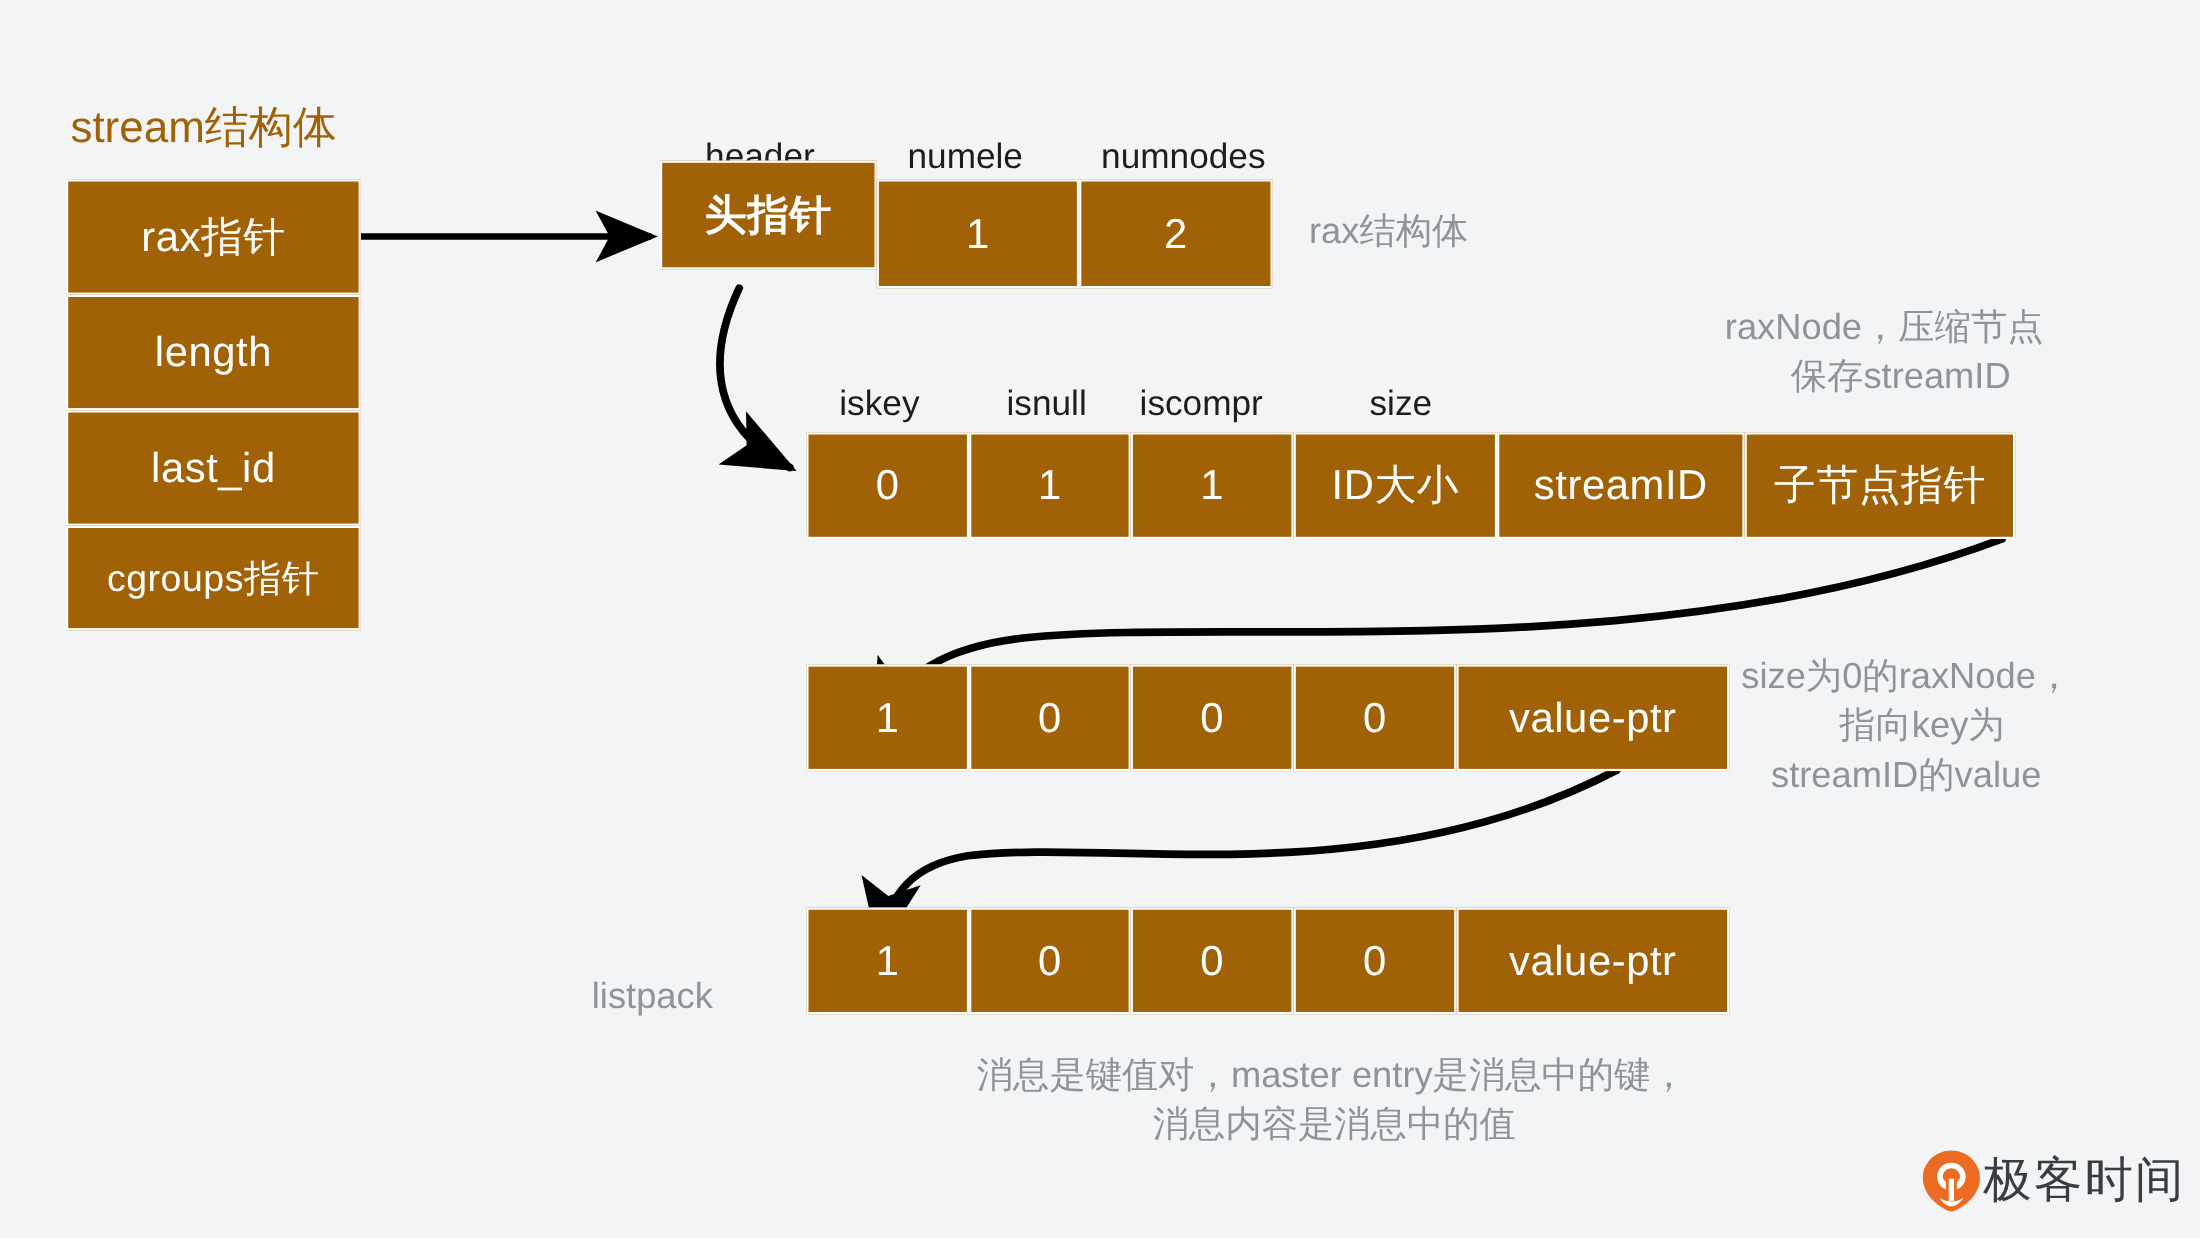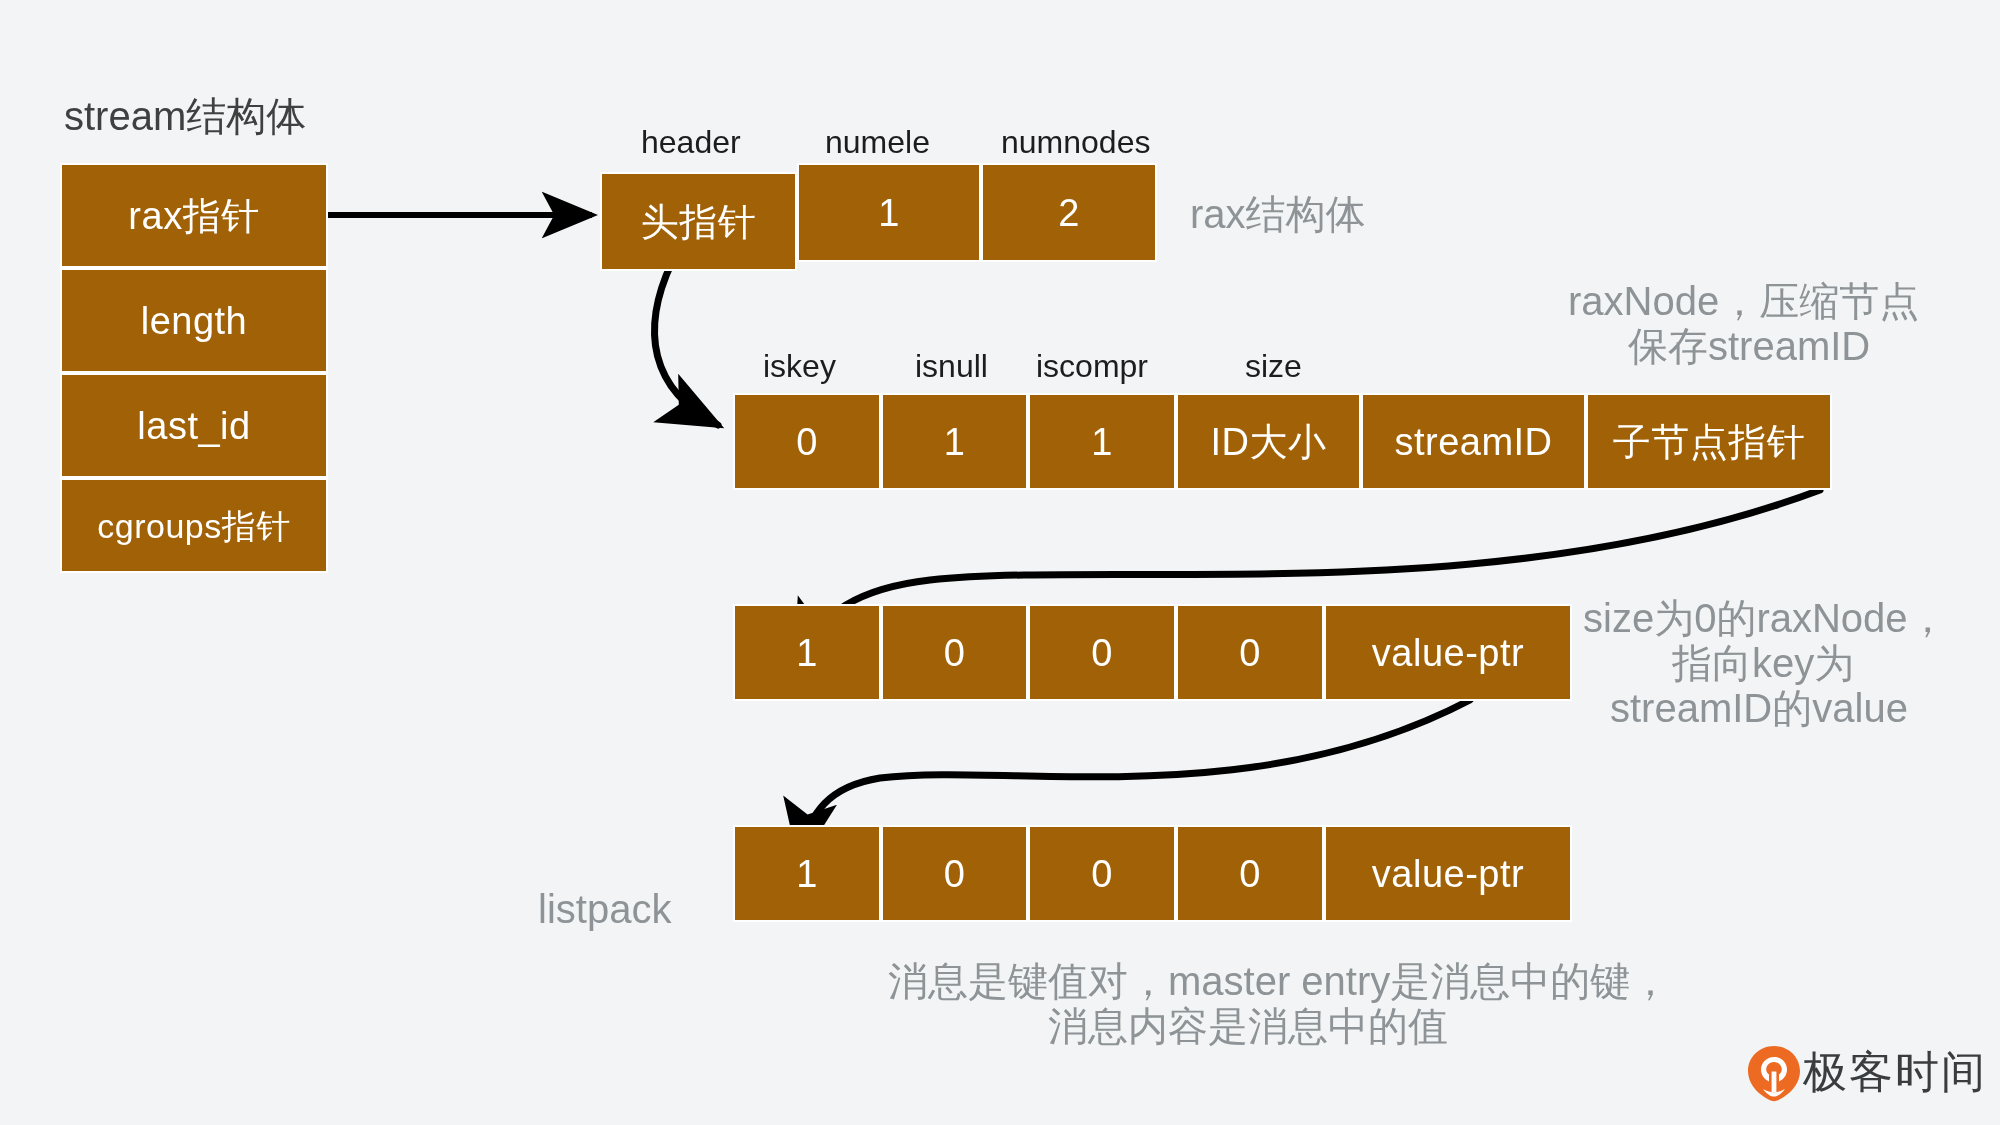--- a/index.html
+++ b/index.html
@@ -33,31 +33,31 @@
   }
   .cell.big { font-size: 38px; }
 
   
   .lbl {
     position: absolute;
     white-space: nowrap;
     line-height: 1.32;
   }
   .title-lbl {
-    color: #404040;
+    color: #a16207;
     font-size: 40px;
     font-weight: 400;
   }
   .hdr-lbl {
     color: #1b1d1f;
     font-size: 32px;
   }
   .note-lbl {
     color: #8d9396;
-    font-size: 40px;
+    font-size: 33px;
     text-align: center;
   }
 
   
   #arrows {
     position: absolute;
     left: 0; top: 0;
     width: 2000px; height: 1125px;
     pointer-events: none;
   }
@@ -107,21 +107,21 @@
 
   <div class="cell big" style="left:60px; top:163px; width:268px; height:105px;">rax指针</div>
   <div class="cell big" style="left:60px; top:268px; width:268px; height:105px;">length</div>
   <div class="cell big" style="left:60px; top:373px; width:268px; height:105px;">last_id</div>
   <div class="cell" style="left:60px; top:478px; width:268px; height:95px;">cgroups指针</div>
 
   <div class="lbl hdr-lbl" style="left:641px; top:121px;">header</div>
   <div class="lbl hdr-lbl" style="left:825px; top:121px;">numele</div>
   <div class="lbl hdr-lbl" style="left:981px; top:121px;margin-left:20px;">numnodes</div>
 
-  <div class="cell big" style="left:600px; top:172px; width:197px; height:99px;">头指针</div>
+  <div class="cell big" style="left:600px; top:146px; width:197px; height:99px;font-weight:bold;">头指针</div>
   <div class="cell big" style="left:797px; top:163px; width:184px; height:99px;">1</div>
   <div class="cell big" style="left:981px; top:163px; width:176px; height:99px;">2</div>
 
   <div class="lbl note-lbl" style="left:1190px; top:188px;">rax结构体</div>
 
   <div class="lbl note-lbl" style="left:1568px; top:275px;">raxNode，压缩节点</div>
   <div class="lbl note-lbl" style="left:1628px; top:320px;">保存streamID</div>
 
   <div class="lbl hdr-lbl" style="left:763px; top:345px;">iskey</div>
   <div class="lbl hdr-lbl" style="left:915px; top:345px;">isnull</div>

